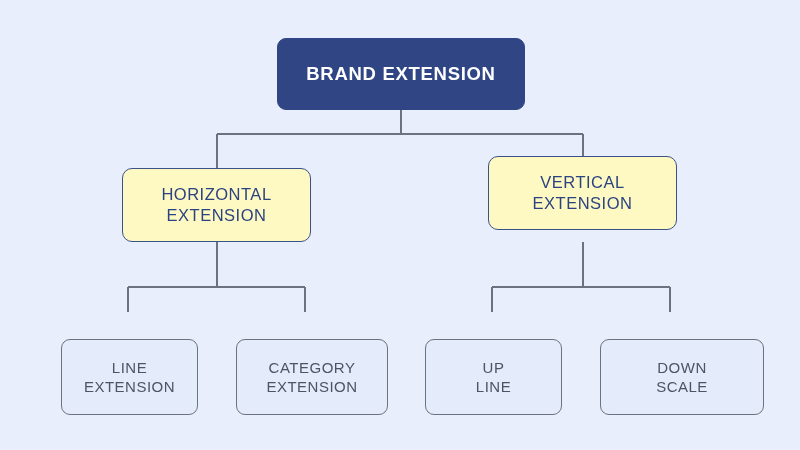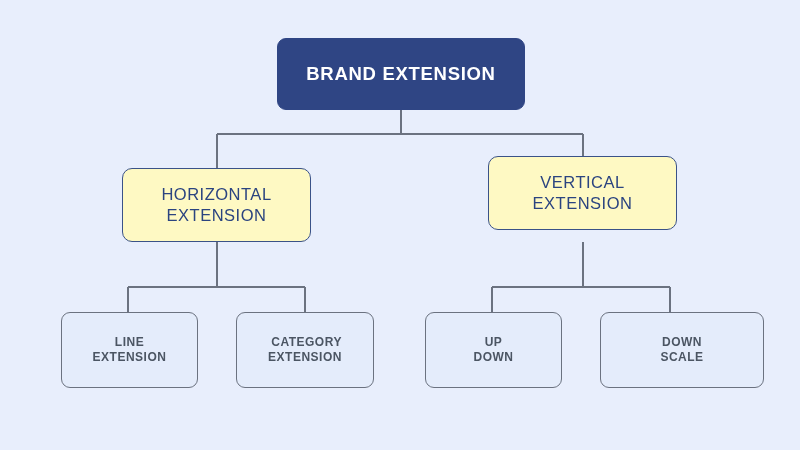--- a/index.html
+++ b/index.html
@@ -56,23 +56,24 @@
     font-weight: 500;
     letter-spacing: 0.5px;
     justify-content: center;
   }
   
   .node.level3 {
     background: #e4ecfb;
     border: 1.3px solid #6b7280;
     border-radius: 9px;
     color: #4b5563;
-    font-size: 12px;
-    font-weight: 700;
+    font-size: 15px;
+    font-weight: 400;
     letter-spacing: 0.5px;
+    margin-top: 27px;
   }
   .node-label {
     display: block;
     white-space: pre-line;
     padding: 0 6px;
   }
 </style>
 </head>
 <body>
 
@@ -112,28 +113,28 @@
   <div class="node level2" style="left:488px; top:156px; width:189px; height:74px;">
     <span class="node-label">VERTICAL
 EXTENSION</span>
   </div>
 
   <div class="node level3" style="left:61px; top:312px; width:137px; height:76px;">
     <span class="node-label">LINE
 EXTENSION</span>
   </div>
 
-  <div class="node level3" style="left:236px; top:312px; width:138px; height:76px;text-align:right;">
+  <div class="node level3" style="left:236px; top:312px; width:152px; height:76px;">
     <span class="node-label">CATEGORY
 EXTENSION</span>
   </div>
 
   <div class="node level3" style="left:425px; top:312px; width:137px; height:76px;">
     <span class="node-label">UP
-DOWN</span>
+LINE</span>
   </div>
 
   <div class="node level3" style="left:600px; top:312px; width:164px; height:76px;">
     <span class="node-label">DOWN
 SCALE</span>
   </div>
 
 </div>
 
 </body></html>

